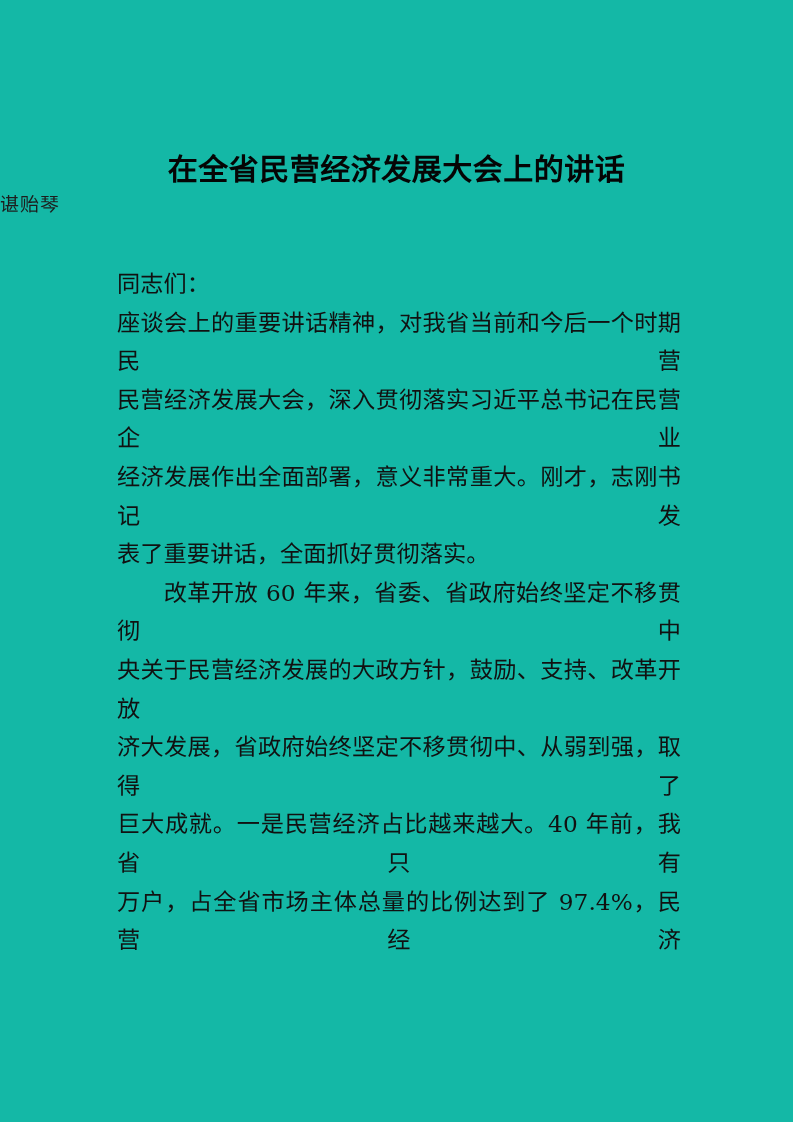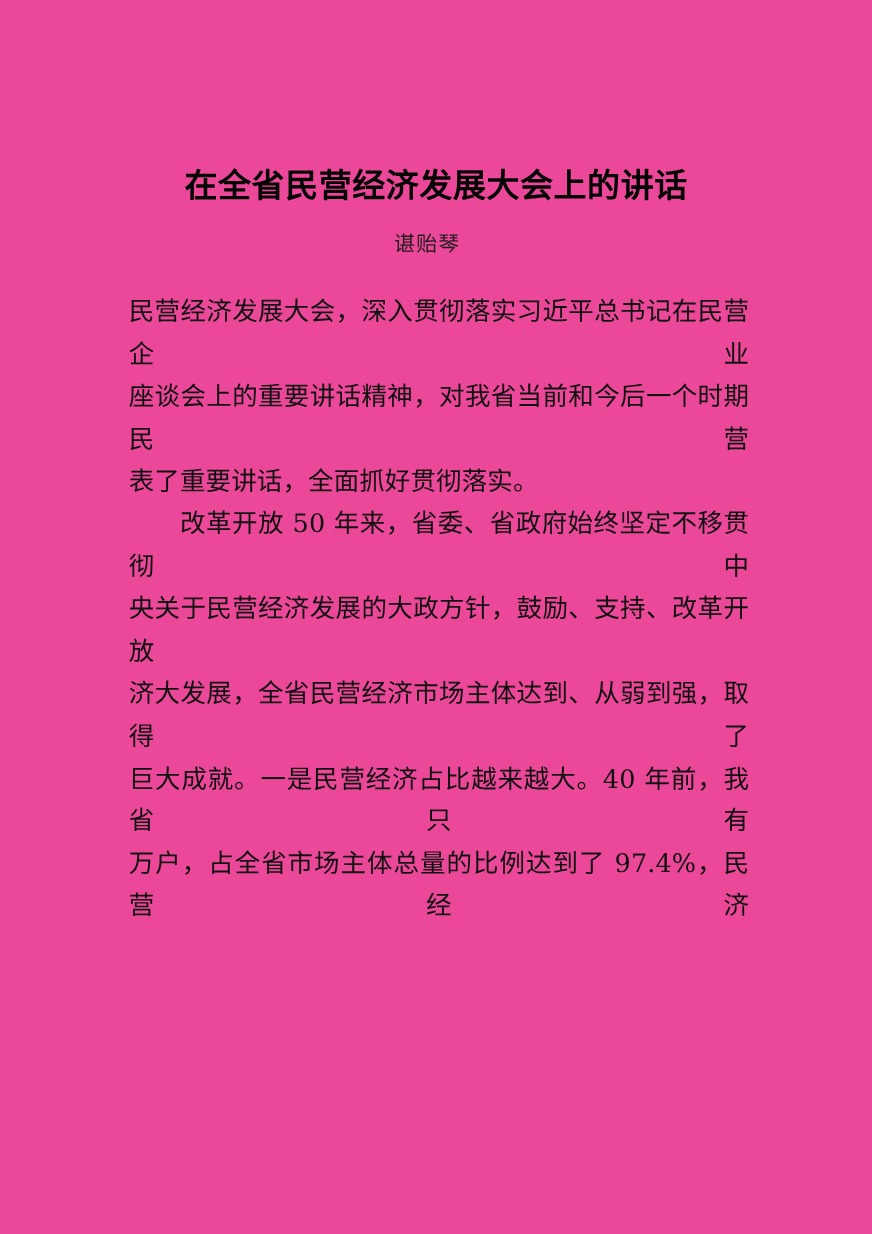--- a/index.html
+++ b/index.html
@@ -5,21 +5,21 @@
 <style>
   html, body {
     margin: 0;
     padding: 0;
     background: #ffffff;
   }
   .page {
     position: relative;
     width: 793px;
     height: 1122px;
-    background: #ec4899;
+    background: #14b8a6;
     overflow: hidden;
     box-sizing: border-box;
     font-family: "DejaVu Serif", "Liberation Serif", serif;
   }
   .doc-title {
     position: absolute;
     top: 131px;
     left: 0;
     width: 793px;
     text-align: center;
@@ -29,28 +29,27 @@
     line-height: 38px;
     letter-spacing: 0.5px;
     color: #050505;
     white-space: nowrap;
   }
   .doc-author {
     position: absolute;
     top: 191px;
     left: 0;
     width: 777px;
-    text-align: center;
+    text-align: left;
     font-family: "DejaVu Serif", "Liberation Serif", serif;
     font-size: 19px;
     line-height: 26px;
     letter-spacing: 1px;
     color: #1d1d1d;
     white-space: nowrap;
-    margin-top: 18px;
   }
   .body-block {
     position: absolute;
     top: 265px;
     left: 117px;
     width: 564px;
   }
   .para {
     margin: 0;
     font-size: 23.2px;
@@ -78,30 +77,34 @@
 <body>
 
 <div class="page">
 
   <h1 class="doc-title">在全省民营经济发展大会上的讲话</h1>
 
   <div class="doc-author">谌贻琴</div>
 
   <div class="body-block">
 
+    <p class="para">
+      <span class="ln">同志们：</span>
+    </p>
 
     <p class="para">
+      <span class="ln j">座谈会上的重要讲话精神，对我省当前和今后一个时期民营</span>
       <span class="ln j">民营经济发展大会，深入贯彻落实习近平总书记在民营企业</span>
-      <span class="ln j">座谈会上的重要讲话精神，对我省当前和今后一个时期民营</span>
+      <span class="ln j">经济发展作出全面部署，意义非常重大。刚才，志刚书记发</span>
       <span class="ln">表了重要讲话，全面抓好贯彻落实。</span>
     </p>
 
     <p class="para">
-      <span class="ln j"><span class="indent2"></span><span>改革开放 50 年来，省委、省政府始终坚定不移贯彻中</span></span>
+      <span class="ln j"><span class="indent2"></span><span>改革开放 60 年来，省委、省政府始终坚定不移贯彻中</span></span>
       <span class="ln j">央关于民营经济发展的大政方针，鼓励、支持、改革开放</span>
-      <span class="ln j">济大发展，全省民营经济市场主体达到、从弱到强，取得了</span>
+      <span class="ln j">济大发展，省政府始终坚定不移贯彻中、从弱到强，取得了</span>
       <span class="ln j">巨大成就。一是民营经济占比越来越大。40 年前，我省只有</span>
       <span class="ln j">万户，占全省市场主体总量的比例达到了 97.4%，民营经济</span>
 
     </p>
 
   </div>
 </div>
 
 </body></html>

